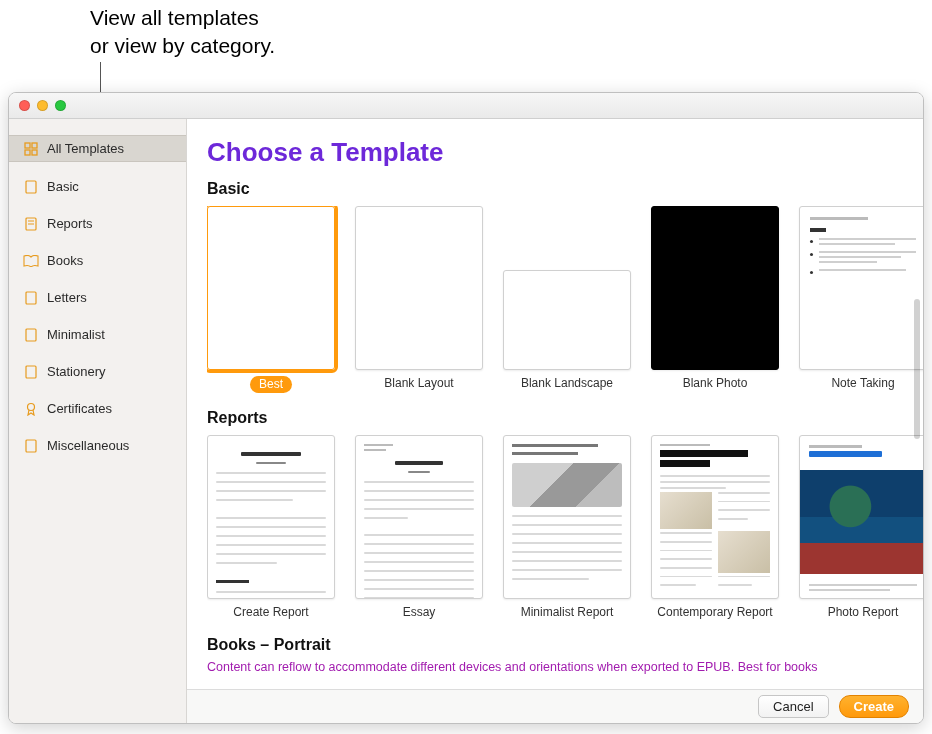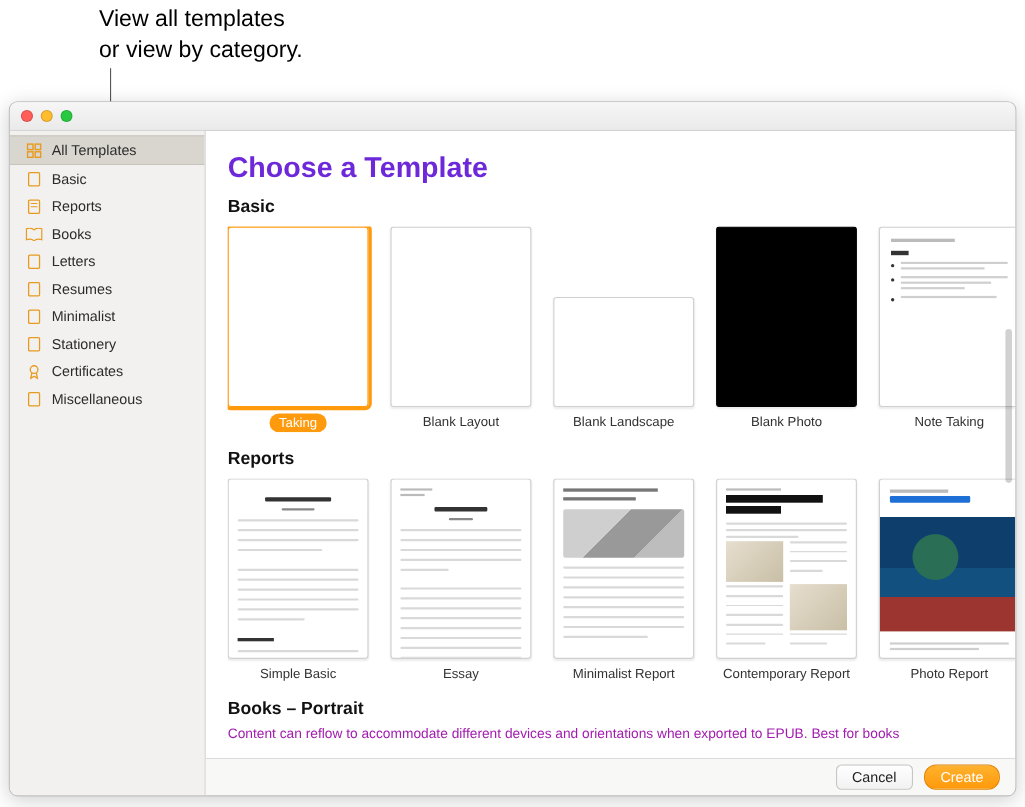--- a/index.html
+++ b/index.html
@@ -82,20 +82,21 @@
     overflow-y: auto;
     font-size: 13px;
   }
   .side-item {
     display: flex;
     align-items: center;
     gap: 8px;
     padding: 5px 10px 5px 14px;
     color: #2b2b2b;
     cursor: default;
+    margin-top: 12px;
   }
   .side-item.selected {
     background: #d9d6d0;
     border-top: 1px solid #c9c5be;
     border-bottom: 1px solid #c9c5be;
   }
   .side-icon {
     width: 16px; height: 14px;
     display: inline-flex; align-items: center; justify-content: center;
   }
@@ -229,21 +230,21 @@
     border-radius: 5px;
     border: 1px solid #c6c6c6;
     background: linear-gradient(#fff,#f2f2f2);
     color: #222;
     cursor: default;
   }
   .btn.primary {
     background: linear-gradient(#ffb22e,#ff990b);
     border-color: #e28200;
     color: #fff;
-    font-weight: 400;
+    font-weight: 700;
     border-radius: 11px;
   }
   .scrollbar-stub { position:absolute; right:3px; top:180px; width:6px; height:140px; border-radius:3px; background:rgba(0,0,0,0.18);}
 </style>
 </head>
 <body>
 
 <div class="callout">
   <div>View all templates</div>
   <div>or view by category.</div>
@@ -308,28 +309,20 @@
             </svg>
         </span>
         <span>Letters</span>
       </div>
       <div class="side-item">
         <span class="side-icon">
           <svg width="12" height="14" viewBox="0 0 12 14">
               <rect x="1" y="1" width="10" height="12" rx="1" fill="none" stroke="#e79b1e" stroke-width="1.2"></rect>
             </svg>
         </span>
-        <span>Resumes</span>
-      </div>
-      <div class="side-item">
-        <span class="side-icon">
-          <svg width="12" height="14" viewBox="0 0 12 14">
-              <rect x="1" y="1" width="10" height="12" rx="1" fill="none" stroke="#e79b1e" stroke-width="1.2"></rect>
-            </svg>
-        </span>
         <span>Minimalist</span>
       </div>
       <div class="side-item">
         <span class="side-icon">
           <svg width="12" height="14" viewBox="0 0 12 14">
               <rect x="1" y="1" width="10" height="12" rx="1" fill="none" stroke="#e79b1e" stroke-width="1.2"></rect>
             </svg>
         </span>
         <span>Stationery</span>
       </div>
@@ -355,21 +348,21 @@
     <div class="main">
       <div class="main-scroll">
 
         <div class="page-title">Choose a Template</div>
 
         <div class="section-title">Basic</div>
         <div class="tpl-row">
 
           <div class="tpl selected">
             <div class="thumb"></div>
-            <div class="tpl-label">Taking</div>
+            <div class="tpl-label">Best</div>
           </div>
 
           <div class="tpl">
             <div class="thumb"></div>
             <div class="tpl-label">Blank Layout</div>
           </div>
 
           <div class="tpl">
             <div class="thumb landscape"></div>
             <div class="tpl-label">Blank Landscape</div>
@@ -431,21 +424,21 @@
                     <div class="mini-line"></div>
                     <div class="mini-line"></div>
                     <div class="mini-line" style="width:55%"></div>
                   <div style="height:6px"></div>
                   <div class="mini-head" style="width:30%"></div>
                   <div class="mini-line"></div>
 
                 </div>
               </div>
             </div>
-            <div class="tpl-label">Simple Basic</div>
+            <div class="tpl-label">Create Report</div>
           </div>
 
           <div class="tpl">
             <div class="thumb">
               <div class="mini-pad">
                 <div style="height:2px;width:26%;background:#bbb;margin-bottom:3px;"></div>
                 <div style="height:2px;width:20%;background:#bbb;margin-bottom:10px;"></div>
                 <div class="mini-title" style="width:44%"></div>
                 <div class="mini-sub" style="width:20%"></div>
                 <div class="mini-col" style="margin-top:6px">

